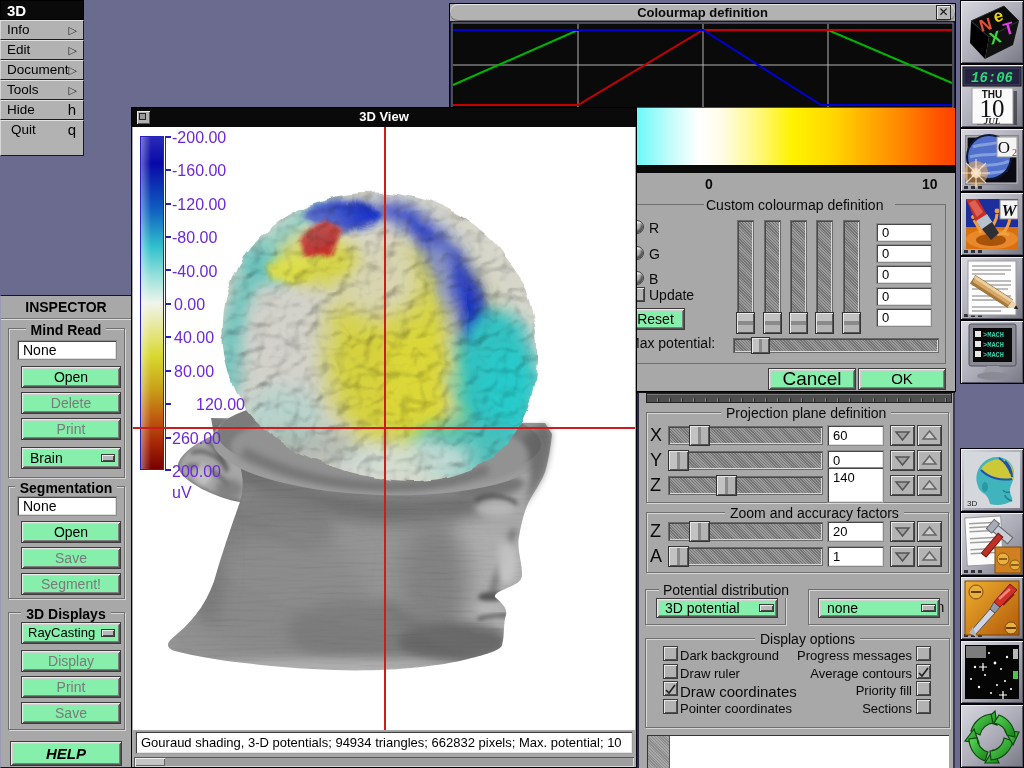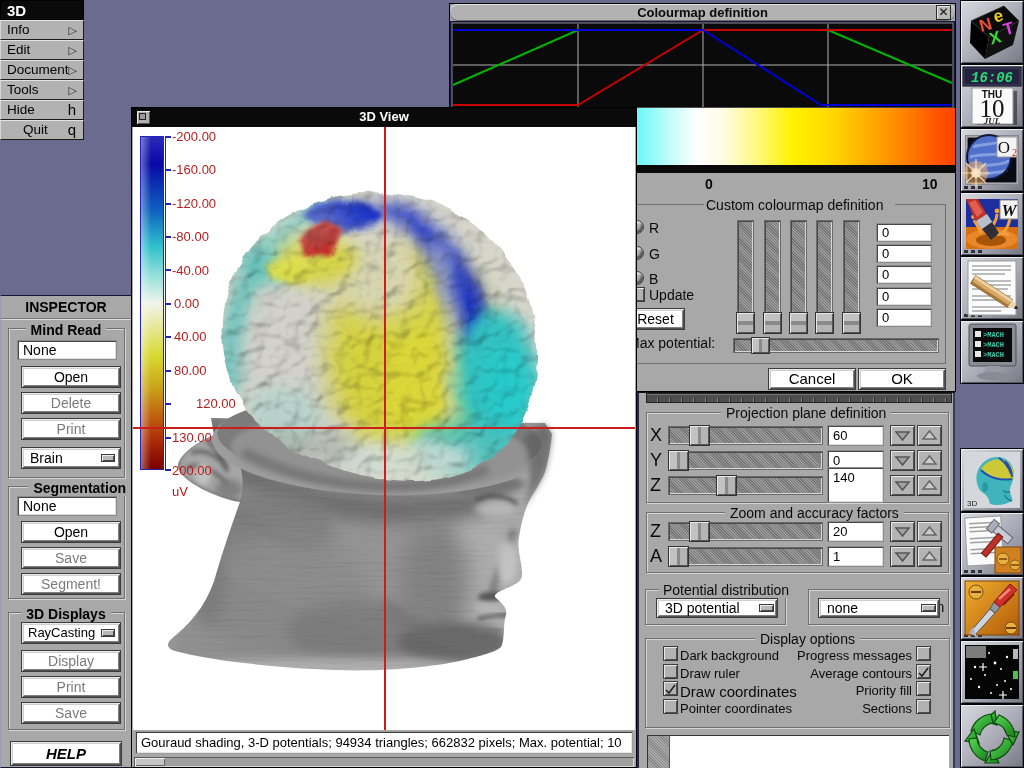--- a/index.html
+++ b/index.html
@@ -1,47 +1,47 @@
 <!DOCTYPE html>
 <html><head><meta charset="utf-8">
 <style>
 *{margin:0;padding:0;box-sizing:border-box;}
 html,body{width:1024px;height:768px;overflow:hidden;}
 body{background:#6b6b90;font-family:"Liberation Sans",sans-serif;position:relative;}
 .abs{position:absolute;}
 .win-title{background:#0a0a0a;color:#fff;font-weight:bold;font-size:13px;text-align:center;}
-.btn{background:#ffffff;box-shadow:inset 1px 1px 0 #e9e9e9,inset -1px -1px 0 #525252,inset 2px 2px 0 #cfcfcf,inset -2px -2px 0 #7e7e7e;border:1px solid #3c3c3c;color:#000;font-size:13px;text-align:center;}
+.btn{background:#86efac;box-shadow:inset 1px 1px 0 #e9e9e9,inset -1px -1px 0 #525252,inset 2px 2px 0 #cfcfcf,inset -2px -2px 0 #7e7e7e;border:1px solid #3c3c3c;color:#000;font-size:13px;text-align:center;}
 .btn.dis{color:#7a7a7a;}
 .inset{background:#fff;border:1px solid #9d9d9d;box-shadow:inset 1px 1px 0 #3f3f3f,inset -1px -1px 0 #e6e6e6;}
 .fld{background:#fff;box-shadow:inset 1px 1px 0 #474747,inset -1px -1px 0 #dedede;border:1px solid #8a8a8a;font-size:13px;color:#000;padding-left:5px;}
 .group{border:1px solid #6f6f6f;box-shadow:inset 1px 1px 0 #d6d6d6, 1px 1px 0 #d6d6d6;}
 .chan{background-image:repeating-linear-gradient(45deg,#9b9b9b 0 1px,#757575 1px 2px);box-shadow:inset 1px 1px 0 #4a4a4a,inset -1px -1px 0 #d8d8d8;border:1px solid #6a6a6a;}
 .thumb{background:linear-gradient(to right,#c2c2c2 0 42%,#8a8a8a 42% 58%,#b4b4b4 58% 100%);box-shadow:inset 1px 1px 0 #e8e8e8,inset -1px -1px 0 #555;border:1px solid #333;}
 .vthumb{background:linear-gradient(to bottom,#c2c2c2 0 42%,#8a8a8a 42% 58%,#b4b4b4 58% 100%);box-shadow:inset 1px 1px 0 #e8e8e8,inset -1px -1px 0 #555;border:1px solid #333;}
 .check{background:#b2b2b2;box-shadow:inset 1px 1px 0 #e8e8e8,inset -1px -1px 0 #4f4f4f;border:1px solid #3c3c3c;}
 .popind{background:#b8b8b8;box-shadow:inset 1px 1px 0 #ececec,inset -1px -1px 0 #4a4a4a;border:1px solid #3a3a3a;}
 .mitem{background:#b2b2b2;border:1px solid #1a1a1a;border-top-color:#e2e2e2;border-left-color:#d6d6d6;color:#000;font-size:13.5px;position:relative;}
 .marr{position:absolute;right:6px;top:0;font-size:11px;color:#222;}
 .mkey{position:absolute;right:7px;top:0;font-size:15px;color:#000;}
 .cmlab{position:absolute;font-size:14px;color:#0a0a0a;}
 .radio{position:absolute;width:14px;height:14px;border-radius:50%;background:#b2b2b2;box-shadow:inset 2px 2px 2px #f0f0f0,inset -2px -2px 2px #555;border:1px solid #444;}
-.vlabel{position:absolute;font-size:13px;color:#b91c1c;}
+.vlabel{position:absolute;font-size:16px;color:#6d28d9;}
 .arrbtn{position:absolute;background:#b4b4b4;box-shadow:inset 1px 1px 0 #e9e9e9,inset -1px -1px 0 #525252;border:1px solid #3c3c3c;}
 .tile{position:absolute;left:0;width:64px;height:64px;background:linear-gradient(135deg,#d8d8e0 0%,#aaaab6 55%,#787884 100%);border:1px solid #06060a;box-shadow:inset 1px 1px 0 #ecECF2,inset -1px -1px 0 #54545e;}
 </style></head>
 <body>
 
 <div class="abs" id="menu" style="left:0;top:0;width:84px;">
   <div style="background:#0a0a0a;color:#fff;font-weight:bold;font-size:15px;height:20px;line-height:19px;padding-left:6px;border:1px solid #000;">3D</div>
   <div class="mitem" style="height:20px;line-height:18px;padding-left:6px;">Info<span class="marr">▷</span></div>
   <div class="mitem" style="height:20px;line-height:18px;padding-left:6px;">Edit<span class="marr">▷</span></div>
   <div class="mitem" style="height:20px;line-height:18px;padding-left:6px;">Document<span class="marr">▷</span></div>
   <div class="mitem" style="height:20px;line-height:18px;padding-left:6px;">Tools<span class="marr">▷</span></div>
   <div class="mitem" style="height:20px;line-height:18px;padding-left:6px;">Hide<span class="mkey">h</span></div>
-  <div class="mitem" style="height:20px;line-height:18px;padding-left:22px;">Quit<span class="mkey">q</span></div>
+  <div class="mitem" style="height:36px;line-height:18px;padding-left:10px;">Quit<span class="mkey">q</span></div>
 </div>
 
 <div class="abs" id="cmwin" style="left:449px;top:3px;width:507px;height:389px;background:#a8a8a8;border:1px solid #000;">
 
   <div style="position:absolute;left:0;top:0;width:505px;height:17px;background:#b2b2b2;box-shadow:inset 0 1px 0 #e6e6e6,inset 0 -1px 0 #6a6a6a;color:#0a0a0a;font-weight:bold;font-size:13px;text-align:center;line-height:17px;border-radius:8px;">Colourmap definition</div>
   <div style="position:absolute;right:4px;top:1px;width:15px;height:15px;background:#b8b8b8;border:1px solid #2a2a2a;box-shadow:inset 1px 1px 0 #e8e8e8;font-size:12px;line-height:13px;text-align:center;color:#111;">✕</div>
 
   <div style="position:absolute;left:0;top:17px;width:505px;height:90px;background:#16163a;">
    <svg width="505" height="90" viewBox="0 0 505 90" style="position:absolute;left:0;top:0;">
     <rect x="2" y="2" width="501" height="85" fill="#0a0a0a" stroke="#8a8a8a" stroke-width="1"></rect>
@@ -91,21 +91,21 @@
   <div class="fld" style="position:absolute;left:426px;top:219px;width:56px;height:19px;line-height:17px;">0</div>
   <div class="fld" style="position:absolute;left:426px;top:240px;width:56px;height:19px;line-height:17px;">0</div>
   <div class="fld" style="position:absolute;left:426px;top:261px;width:56px;height:19px;line-height:17px;">0</div>
   <div class="fld" style="position:absolute;left:426px;top:283px;width:56px;height:19px;line-height:17px;">0</div>
   <div class="fld" style="position:absolute;left:426px;top:304px;width:56px;height:19px;line-height:17px;">0</div>
 
   <div class="cmlab" style="left:178px;top:331px;">Max potential:</div>
   <div class="chan" style="position:absolute;left:283px;top:334px;width:206px;height:15px;"></div>
   <div class="thumb" style="position:absolute;left:301px;top:333px;width:19px;height:17px;"></div>
 
-  <div class="btn" style="position:absolute;left:318px;top:364px;width:88px;height:22px;line-height:20px;font-size:15px;">Cancel</div>
+  <div class="btn" style="position:absolute;left:318px;top:364px;width:88px;height:22px;line-height:20px;font-size:19px;">Cancel</div>
   <div class="btn" style="position:absolute;left:408px;top:364px;width:88px;height:22px;line-height:20px;font-size:15px;">OK</div>
 </div>
 
 <div class="abs" id="projwin" style="left:637px;top:392px;width:318px;height:376px;background:#a8a8a8;padding-left:35px;">
   <div style="position:absolute;left:0;top:0;width:2px;height:376px;background:#26264a;"></div>
     <div style="position:absolute;left:316px;top:0;width:2px;height:376px;background:#3a3a52;"></div>
   <div style="position:absolute;left:0;top:0;width:318px;height:1px;background:#111;"></div>
 
   <div style="position:absolute;left:9px;top:1px;width:306px;height:10px;background:#4e4e4e;border:1px solid #222;box-shadow:inset 0 1px 0 #777;overflow:hidden;">
     <div style="position:absolute;left:0;top:4px;width:306px;height:6px;background:repeating-linear-gradient(to right,#4e4e4e 0 10px,#8a8a8a 10px 11px,#262626 11px 12px);"></div>
@@ -212,21 +212,21 @@
   <div class="group" style="position:absolute;left:7px;top:32px;width:117px;height:150px;"></div>
   <div style="position:absolute;left:0;top:25px;width:130px;text-align:center;"><span style="background:#a8a8a8;padding:0 5px;font-weight:bold;font-size:14px;">Mind Read</span></div>
   <div class="fld" style="position:absolute;left:16px;top:44px;width:100px;height:20px;line-height:18px;font-size:14px;">None</div>
   <div class="btn" style="position:absolute;left:20px;top:70px;width:100px;height:22px;line-height:20px;font-size:14px;">Open</div>
   <div class="btn dis" style="position:absolute;left:20px;top:96px;width:100px;height:22px;line-height:20px;font-size:14px;">Delete</div>
   <div class="btn dis" style="position:absolute;left:20px;top:122px;width:100px;height:22px;line-height:20px;font-size:14px;">Print</div>
   <div class="btn" style="position:absolute;left:20px;top:151px;width:100px;height:22px;line-height:20px;font-size:14px;text-align:left;padding-left:8px;">Brain</div>
   <div class="popind" style="position:absolute;left:100px;top:158px;width:14px;height:8px;"></div>
 
   <div class="group" style="position:absolute;left:7px;top:190px;width:117px;height:113px;"></div>
-  <div style="position:absolute;left:0;top:183px;width:130px;text-align:right;"><span style="background:#a8a8a8;padding:0 5px;font-weight:bold;font-size:14px;">Segmentation</span></div>
+  <div style="position:absolute;left:0;top:183px;width:130px;text-align:center;"><span style="background:#a8a8a8;padding:0 5px;font-weight:bold;font-size:14px;">Segmentation</span></div>
   <div class="fld" style="position:absolute;left:16px;top:200px;width:100px;height:20px;line-height:18px;font-size:14px;">None</div>
   <div class="btn" style="position:absolute;left:20px;top:225px;width:100px;height:22px;line-height:20px;font-size:14px;">Open</div>
   <div class="btn dis" style="position:absolute;left:20px;top:251px;width:100px;height:22px;line-height:20px;font-size:14px;">Save</div>
   <div class="btn dis" style="position:absolute;left:20px;top:277px;width:100px;height:22px;line-height:20px;font-size:14px;">Segment!</div>
 
   <div class="group" style="position:absolute;left:7px;top:316px;width:117px;height:118px;"></div>
   <div style="position:absolute;left:0;top:309px;width:130px;text-align:center;"><span style="background:#a8a8a8;padding:0 5px;font-weight:bold;font-size:14px;">3D Displays</span></div>
   <div class="btn" style="position:absolute;left:20px;top:326px;width:100px;height:22px;line-height:20px;font-size:14px;text-align:left;padding-left:6px;font-size:13px;">RayCasting</div>
   <div class="popind" style="position:absolute;left:100px;top:333px;width:14px;height:8px;"></div>
   <div class="btn dis" style="position:absolute;left:20px;top:354px;width:100px;height:22px;line-height:20px;font-size:14px;">Display</div>
@@ -376,21 +376,21 @@
       <div style="position:absolute;left:32px;top:342px;width:6px;height:2px;background:#2424bc;"></div>
     <div class="vlabel" style="left:39px;top:2px;">-200.00</div>
     <div class="vlabel" style="left:39px;top:35px;">-160.00</div>
     <div class="vlabel" style="left:39px;top:69px;">-120.00</div>
     <div class="vlabel" style="left:39px;top:102px;">-80.00</div>
     <div class="vlabel" style="left:39px;top:136px;">-40.00</div>
     <div class="vlabel" style="left:41px;top:169px;">0.00</div>
     <div class="vlabel" style="left:41px;top:202px;">40.00</div>
     <div class="vlabel" style="left:41px;top:236px;">80.00</div>
     <div class="vlabel" style="left:39px;top:269px;margin-left:24px;">120.00</div>
-    <div class="vlabel" style="left:39px;top:303px;">130.00</div>
+    <div class="vlabel" style="left:39px;top:303px;">260.00</div>
     <div class="vlabel" style="left:39px;top:336px;">200.00</div>
     <div class="vlabel" style="left:39px;top:357px;">uV</div>
 
     <div style="position:absolute;left:251px;top:0;width:2px;height:603px;background:#cc1c1c;"></div>
     <div style="position:absolute;left:0;top:300px;width:502px;height:2px;background:#cc1c1c;"></div>
   </div>
   <div class="inset" style="position:absolute;left:3px;top:623px;width:498px;height:23px;font-size:13px;line-height:21px;padding-left:5px;color:#000;background:#fff;">Gouraud shading, 3-D potentials; 94934 triangles; 662832 pixels; Max. potential; 10</div>
   <div style="position:absolute;left:2px;top:649px;width:500px;height:10px;background:#9e9e9e;box-shadow:inset 1px 1px 0 #5a5a5a,inset -1px -1px 0 #d8d8d8;">
       <div style="position:absolute;left:1px;top:1px;width:30px;height:8px;background:#c4c4c4;box-shadow:inset 1px 1px 0 #eee,inset -1px -1px 0 #666;"></div>
     </div>

